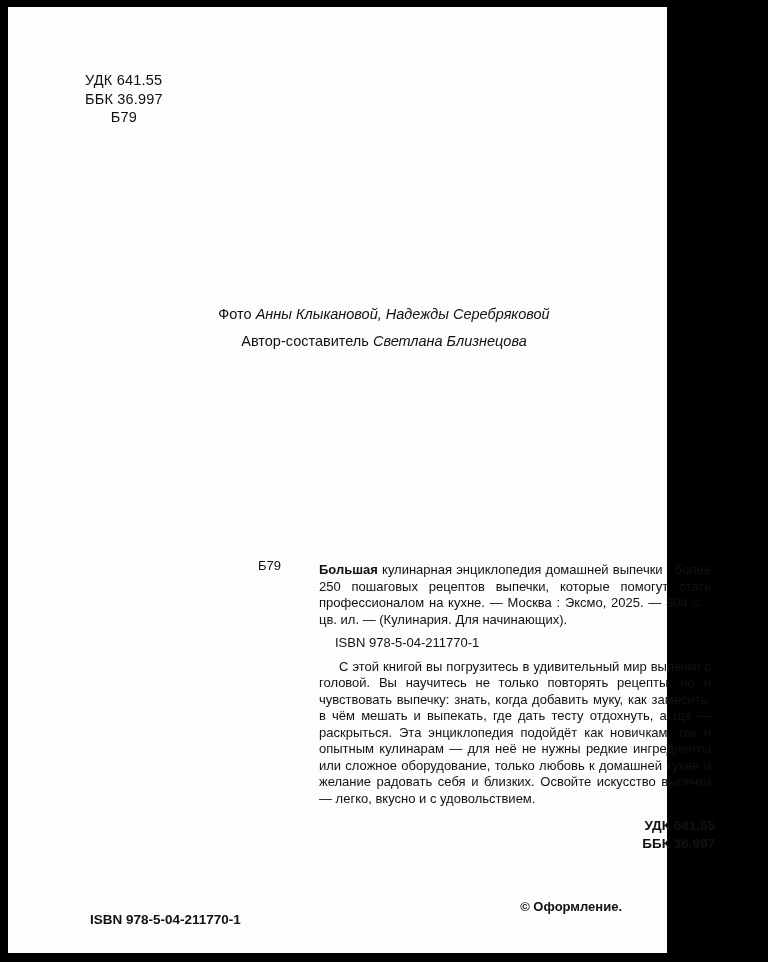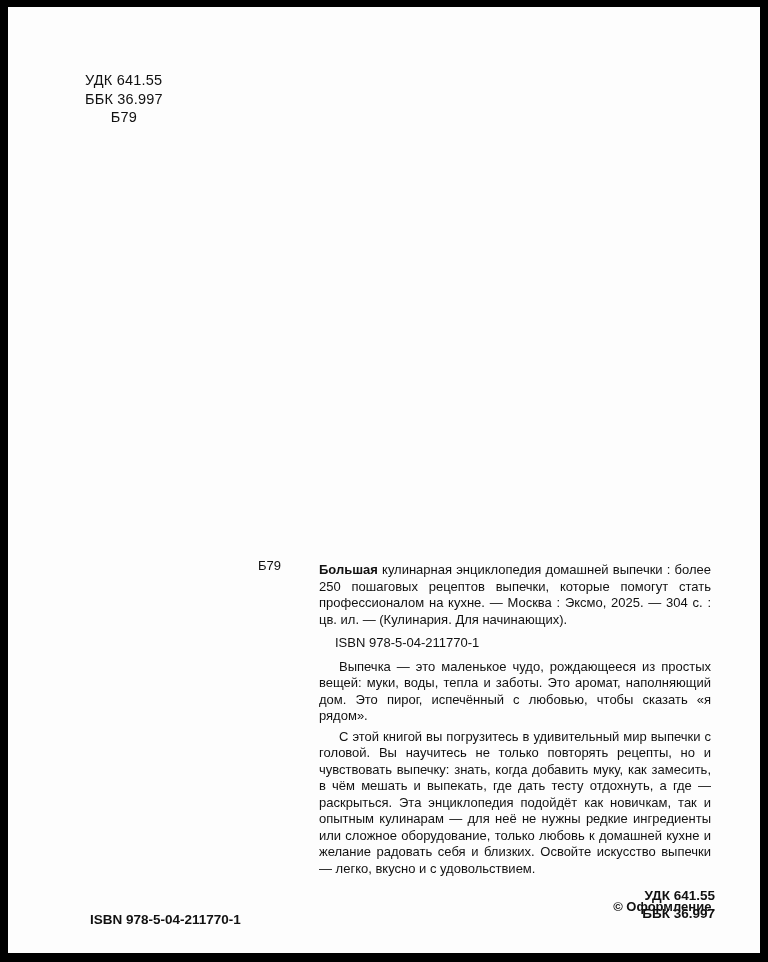--- a/index.html
+++ b/index.html
@@ -4,21 +4,21 @@
 <style>
   html,body{margin:0;padding:0;}
   body{
     width:768px;height:962px;
     background:#000;
     position:relative;
     font-family:"Liberation Sans", sans-serif;
     color:#111;
   }
   .page{
-    position:absolute;left:8px;top:7px;width:752px;height:946px;
+    position:absolute;left:8px;top:7px;width:659px;height:946px;
     background:#fdfdfd;
   }
   
   .class-block{
     position:absolute;left:77px;top:64px;
     font-size:14.5px;line-height:18.5px;
     letter-spacing:0.2px;
   }
   .class-block .code-line{text-align:center;}
   
@@ -60,27 +60,30 @@
 <body>
 
 <div class="page">
 
   <div class="class-block">
     <div>УДК 641.55</div>
     <div>ББК 36.997</div>
     <div class="code-line">Б79</div>
   </div>
 
+  <div class="credits">
+    <div><span>Фото </span><i>Анны Клыкановой, Надежды Серебряковой</i></div>
+    <div><span>Автор-составитель </span><i>Светлана Близнецова</i></div>
+  </div>
 
   <div class="catalog-code">Б79</div>
 
   <div class="catalog">
     <p class="record"><b>Большая</b><span> кулинарная энциклопедия домашней выпечки : более 250 пошаговых рецептов выпечки, которые помогут стать профессионалом на кухне. — Москва : Эксмо, 2025. — 304 с. : цв. ил. — (Кулинария. Для начинающих).</span></p>
     <p class="isbn-line">ISBN 978-5-04-211770-1</p>
-    <p class="annot">Выпечка — это маленькое чудо, рождающееся из простых вещей: муки, воды, тепла и заботы. Это аромат, наполняющий дом. Это пирог, испечённый с любовью, чтобы сказать «я рядом».</p>
     <p class="annot">С этой книгой вы погрузитесь в удивительный мир выпечки с головой. Вы научитесь не только повторять рецепты, но и чувствовать выпечку: знать, когда добавить муку, как замесить, в чём мешать и выпекать, где дать тесту отдохнуть, а где — раскрыться. Эта энциклопедия подойдёт как новичкам, так и опытным кулинарам — для неё не нужны редкие ингредиенты или сложное оборудование, только любовь к домашней кухне и желание радовать себя и близких. Освойте искусство выпечки — легко, вкусно и с удовольствием.</p>
     <div class="udk-right">
       <div>УДК 641.55</div>
       <div>ББК 36.997</div>
     </div>
   </div>
 
   <div class="footer-isbn">ISBN 978-5-04-211770-1</div>
   <div class="footer-copy">
     <div>© Оформление.</div>

